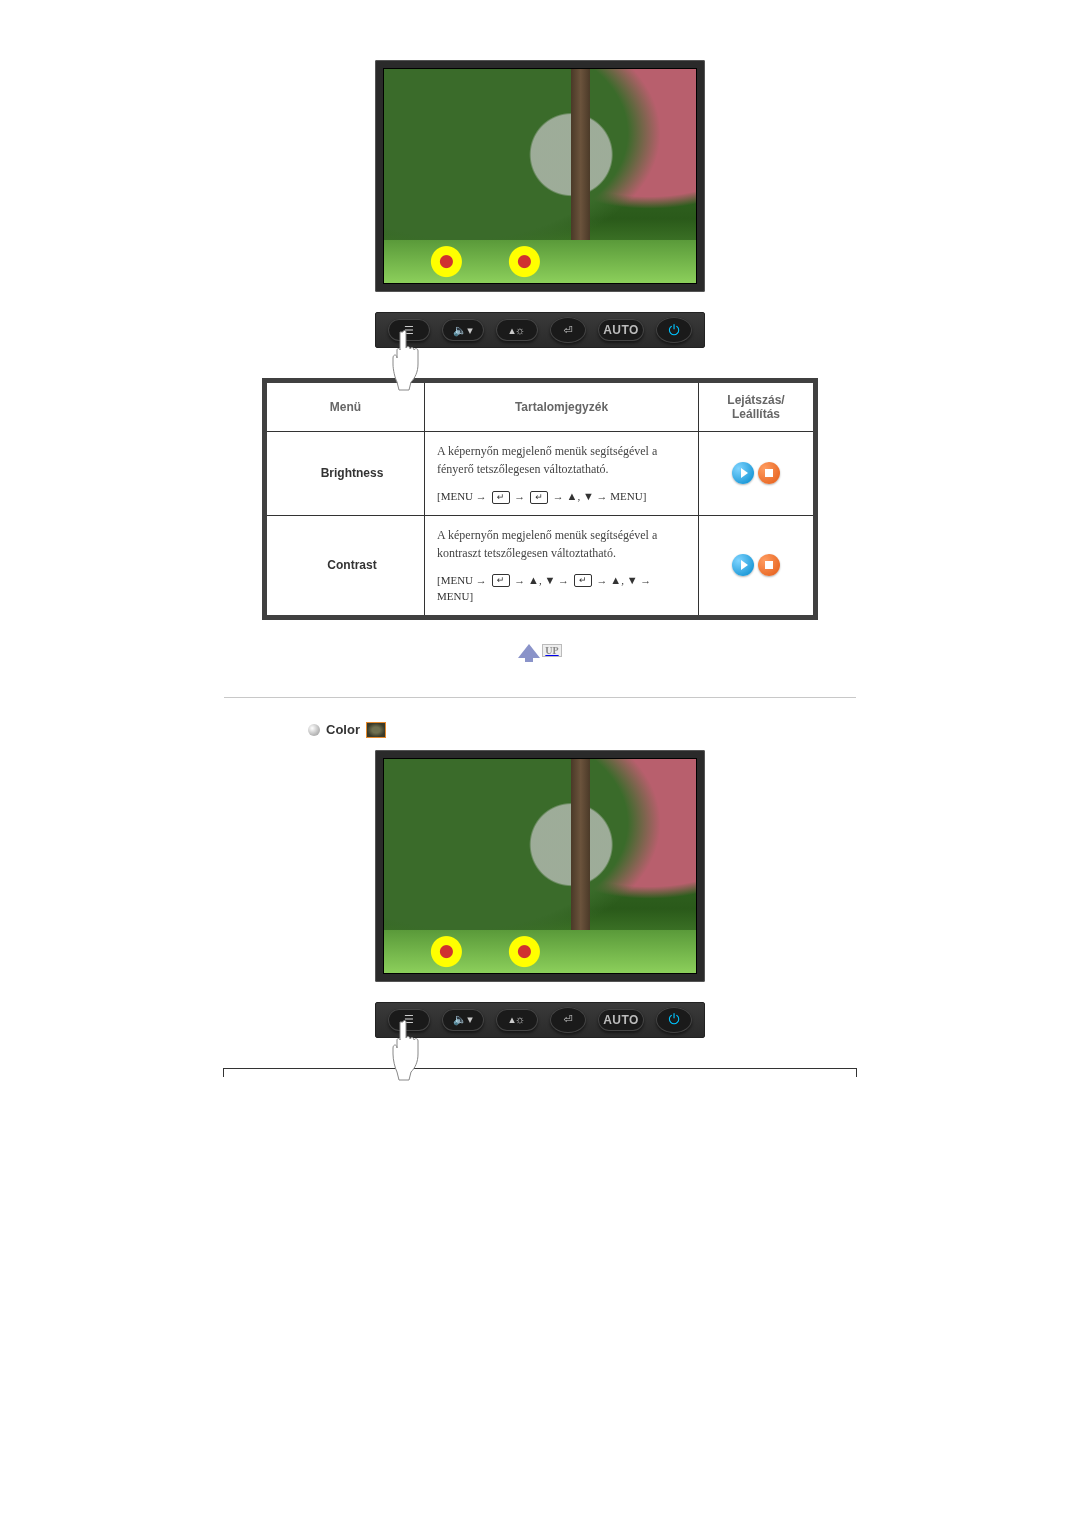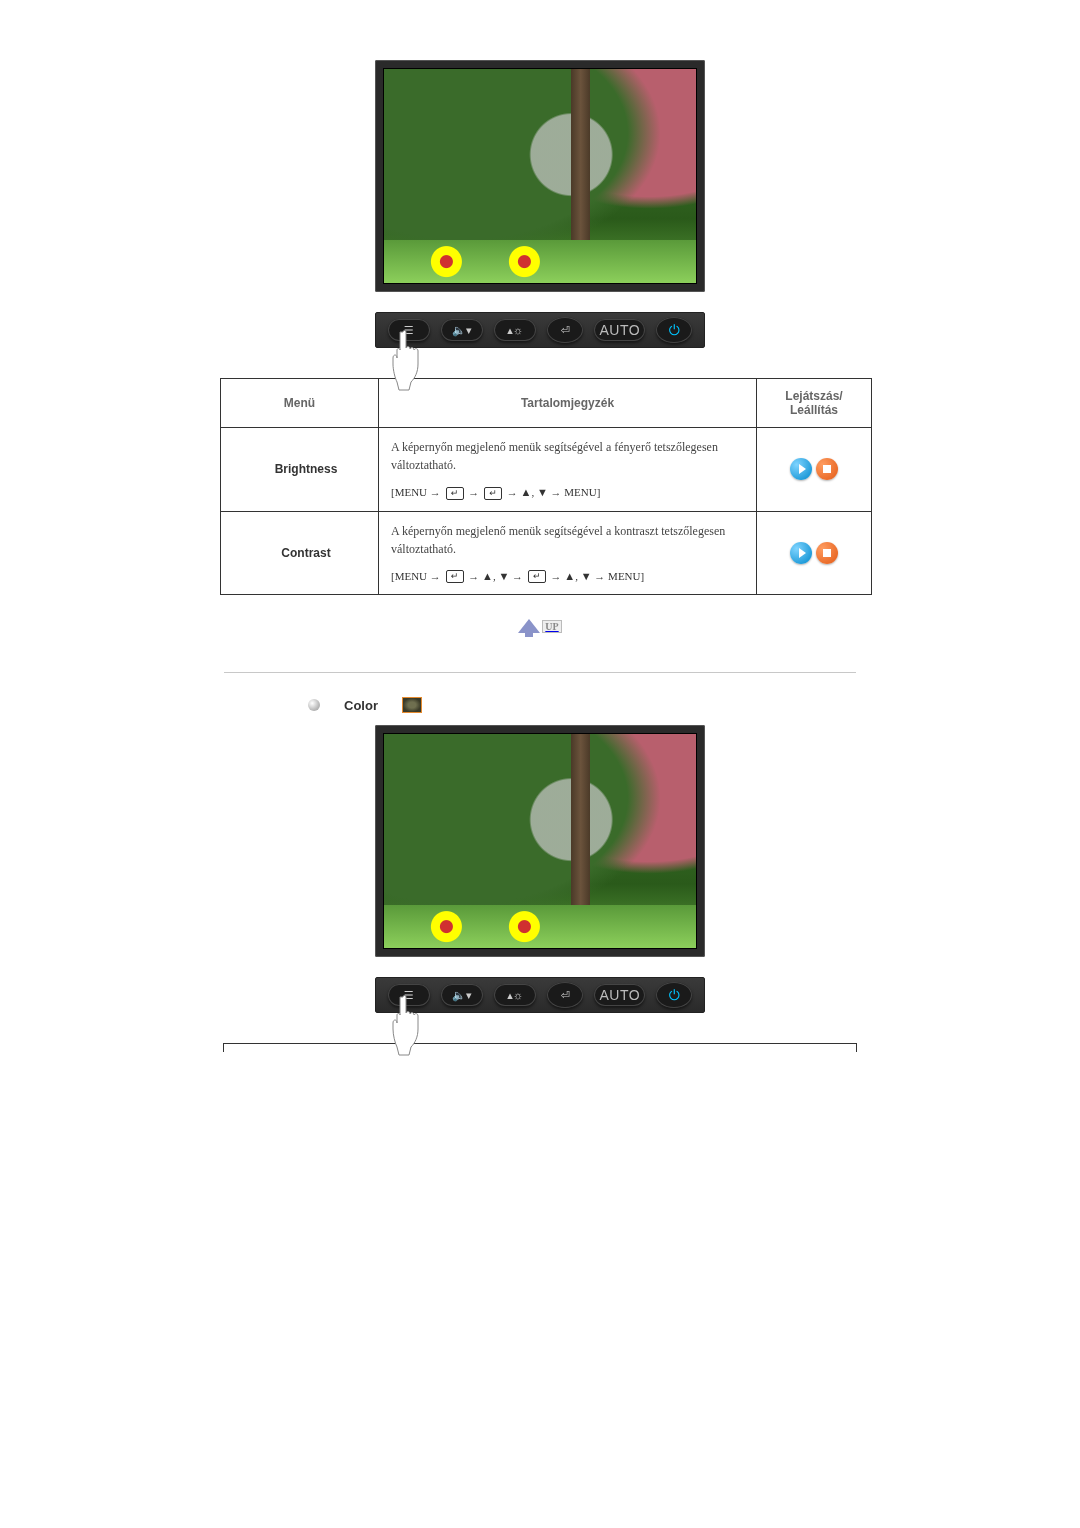--- a/index.html
+++ b/index.html
@@ -83,37 +83,37 @@
     box-shadow: 0 0 0 1px #444 inset, 0 2px 3px rgba(0,0,0,0.5);
     position: relative;
   }
   .btn.round {
     width: 26px;
     min-width: 26px;
     height: 26px;
     border-radius: 50%;
   }
   .btn .glyph { font-size: 11px; color: #ccc; }
-  .btn.auto { font-size: 14px; letter-spacing: 0.5px; }
+  .btn.auto { font-size: 12px; letter-spacing: 0.5px; font-weight: bold; }
   .btn.power .glyph { color: #00c4ff; font-size: 14px; }
 
   .hand {
     position: absolute;
     left: 4px;
     top: 16px;
     pointer-events: none;
   }
   .hand svg { width: 52px; height: 64px; }
 
   
   table.menu-table {
     border-collapse: collapse;
-    width: 652px;
+    width: 556px;
     margin: 13px auto;
-    border: 1px solid #404040;
+    border: 5px solid #404040;
   }
   table.menu-table th, table.menu-table td {
     border: 1px solid #333;
     padding: 10px 12px;
     vertical-align: middle;
   }
   table.menu-table th {
     color: #666;
     font-weight: bold;
     text-align: center;
@@ -227,21 +227,21 @@
   }
 
   
   .section-heading {
     width: 632px;
     margin: 0 auto 12px auto;
     padding-left: 84px;
     box-sizing: border-box;
     display: flex;
     align-items: center;
-    gap: 24px;
+    gap: 6px;
   }
   .bullet-circle {
     width: 12px; height: 12px; border-radius: 50%;
     background: radial-gradient(circle at 35% 35%, #fff, #bbb 60%, #999);
   }
   .section-heading .label {
     font-weight: bold;
     color: #333;
     font-size: 13px;
   }

